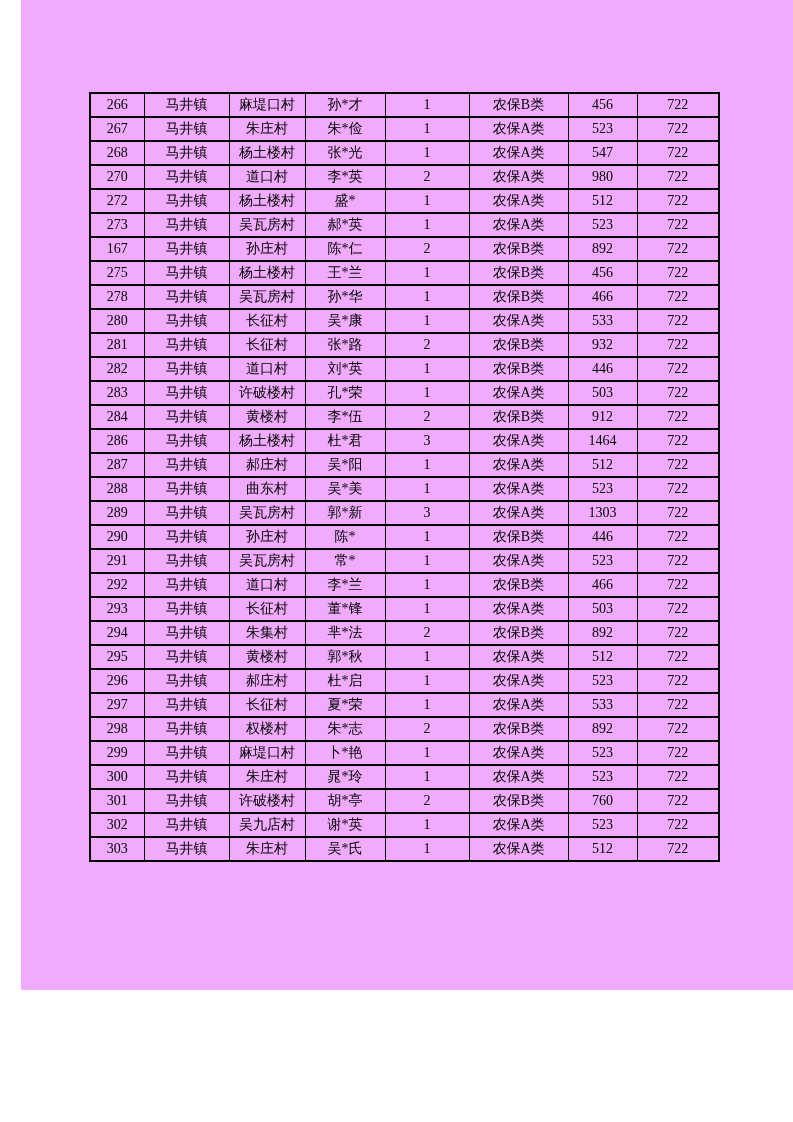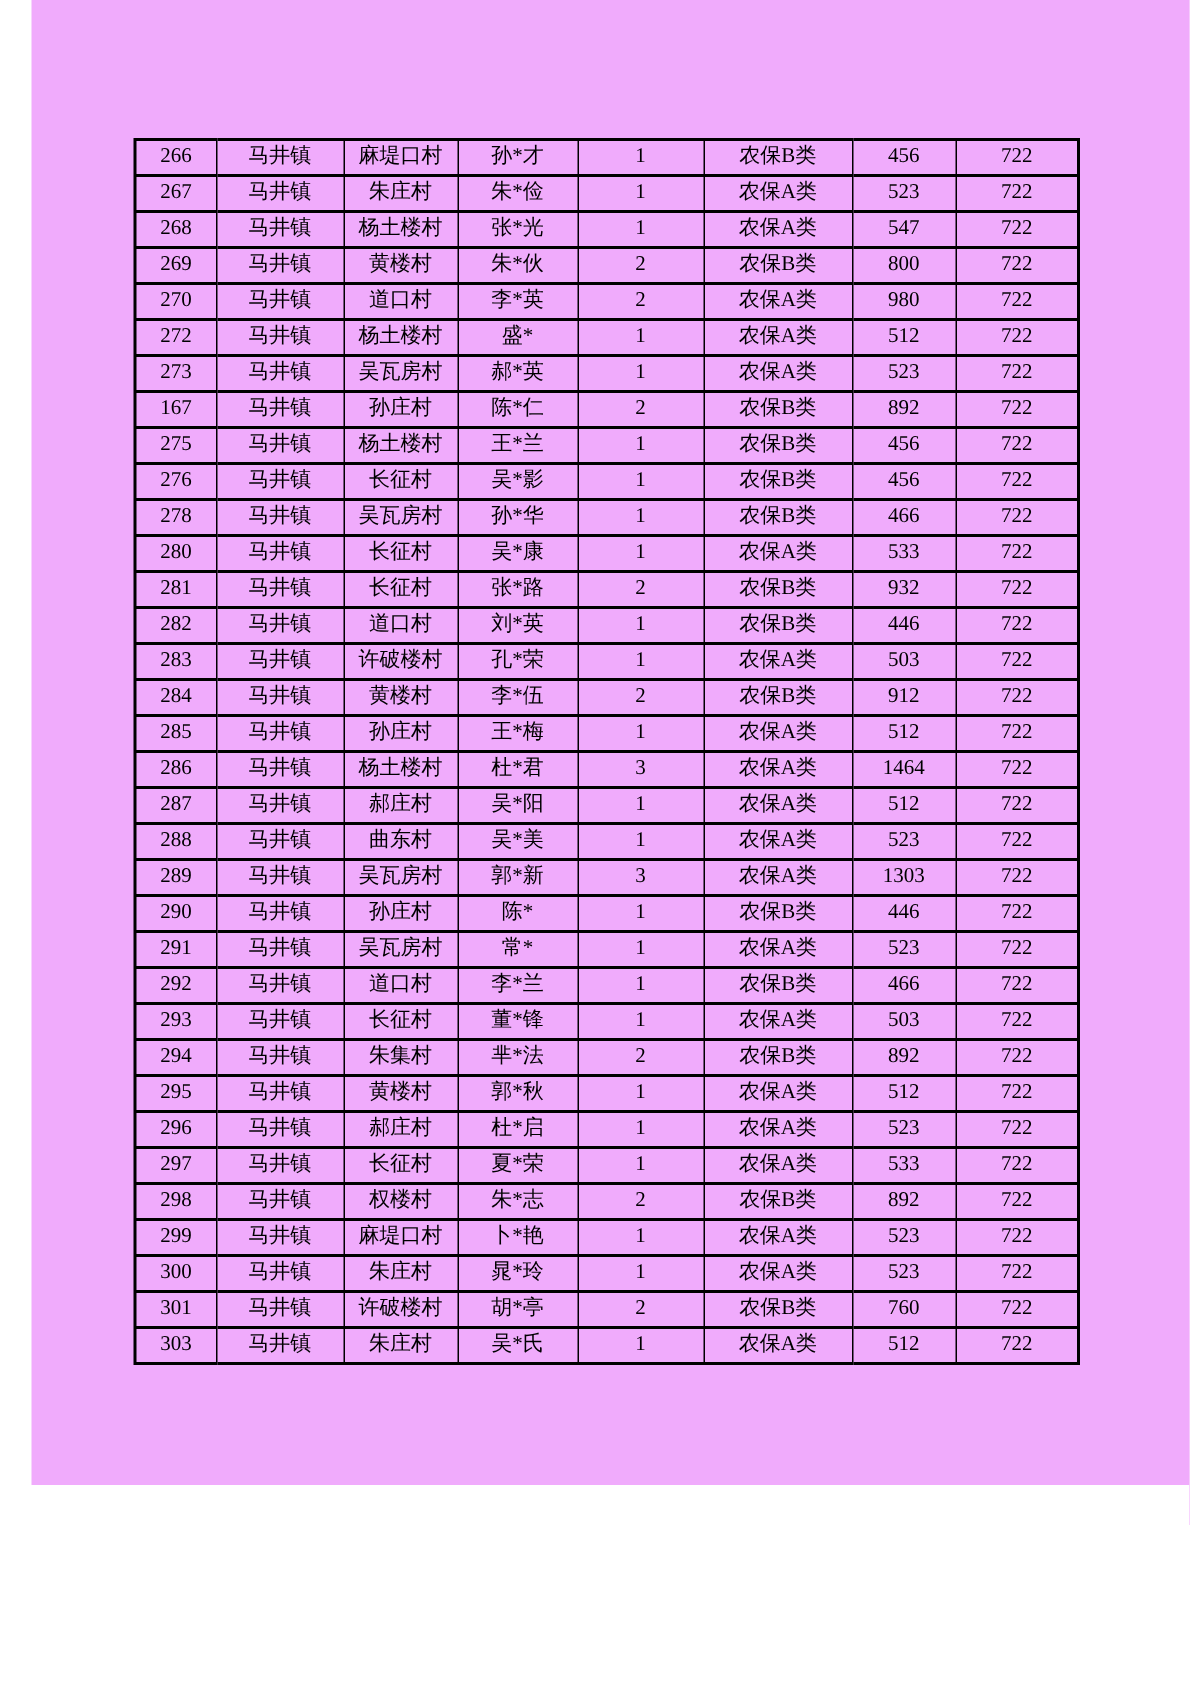--- a/index.html
+++ b/index.html
@@ -90,30 +90,20 @@
           <td>268</td>
           <td>马井镇</td>
           <td>杨土楼村</td>
           <td>张*光</td>
           <td>1</td>
           <td>农保A类</td>
           <td>547</td>
           <td>722</td>
         </tr>
         <tr>
-          <td>269</td>
-          <td>马井镇</td>
-          <td>黄楼村</td>
-          <td>朱*伙</td>
-          <td>2</td>
-          <td>农保B类</td>
-          <td>800</td>
-          <td>722</td>
-        </tr>
-        <tr>
           <td>270</td>
           <td>马井镇</td>
           <td>道口村</td>
           <td>李*英</td>
           <td>2</td>
           <td>农保A类</td>
           <td>980</td>
           <td>722</td>
         </tr>
         <tr>
@@ -150,30 +140,20 @@
           <td>275</td>
           <td>马井镇</td>
           <td>杨土楼村</td>
           <td>王*兰</td>
           <td>1</td>
           <td>农保B类</td>
           <td>456</td>
           <td>722</td>
         </tr>
         <tr>
-          <td>276</td>
-          <td>马井镇</td>
-          <td>长征村</td>
-          <td>吴*影</td>
-          <td>1</td>
-          <td>农保B类</td>
-          <td>456</td>
-          <td>722</td>
-        </tr>
-        <tr>
           <td>278</td>
           <td>马井镇</td>
           <td>吴瓦房村</td>
           <td>孙*华</td>
           <td>1</td>
           <td>农保B类</td>
           <td>466</td>
           <td>722</td>
         </tr>
         <tr>
@@ -217,30 +197,20 @@
           <td>722</td>
         </tr>
         <tr>
           <td>284</td>
           <td>马井镇</td>
           <td>黄楼村</td>
           <td>李*伍</td>
           <td>2</td>
           <td>农保B类</td>
           <td>912</td>
-          <td>722</td>
-        </tr>
-        <tr>
-          <td>285</td>
-          <td>马井镇</td>
-          <td>孙庄村</td>
-          <td>王*梅</td>
-          <td>1</td>
-          <td>农保A类</td>
-          <td>512</td>
           <td>722</td>
         </tr>
         <tr>
           <td>286</td>
           <td>马井镇</td>
           <td>杨土楼村</td>
           <td>杜*君</td>
           <td>3</td>
           <td>农保A类</td>
           <td>1464</td>
@@ -387,20 +357,30 @@
           <td>722</td>
         </tr>
         <tr>
           <td>301</td>
           <td>马井镇</td>
           <td>许破楼村</td>
           <td>胡*亭</td>
           <td>2</td>
           <td>农保B类</td>
           <td>760</td>
+          <td>722</td>
+        </tr>
+        <tr>
+          <td>302</td>
+          <td>马井镇</td>
+          <td>吴九店村</td>
+          <td>谢*英</td>
+          <td>1</td>
+          <td>农保A类</td>
+          <td>523</td>
           <td>722</td>
         </tr>
         <tr>
           <td>303</td>
           <td>马井镇</td>
           <td>朱庄村</td>
           <td>吴*氏</td>
           <td>1</td>
           <td>农保A类</td>
           <td>512</td>

